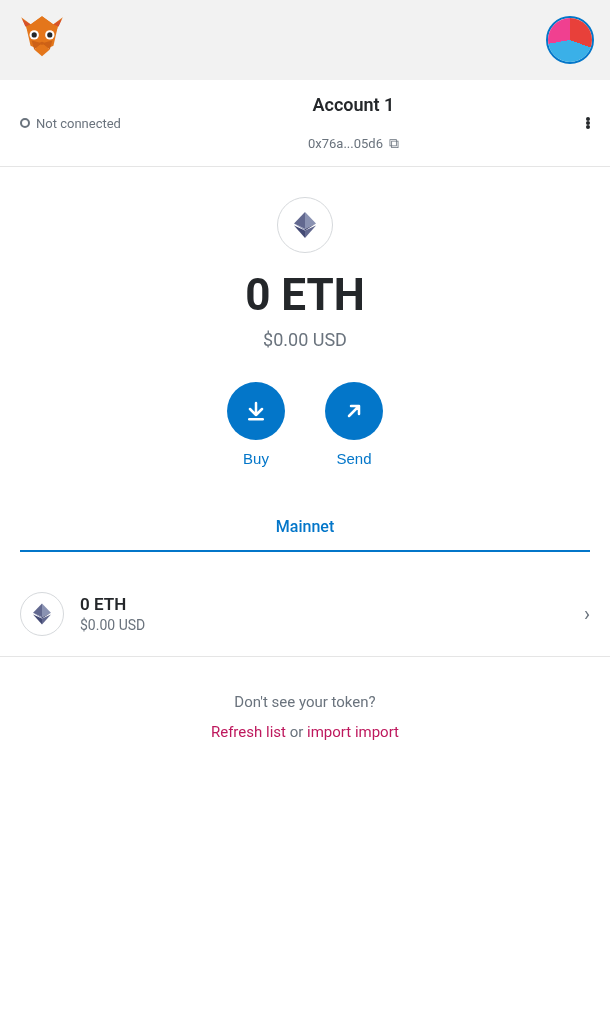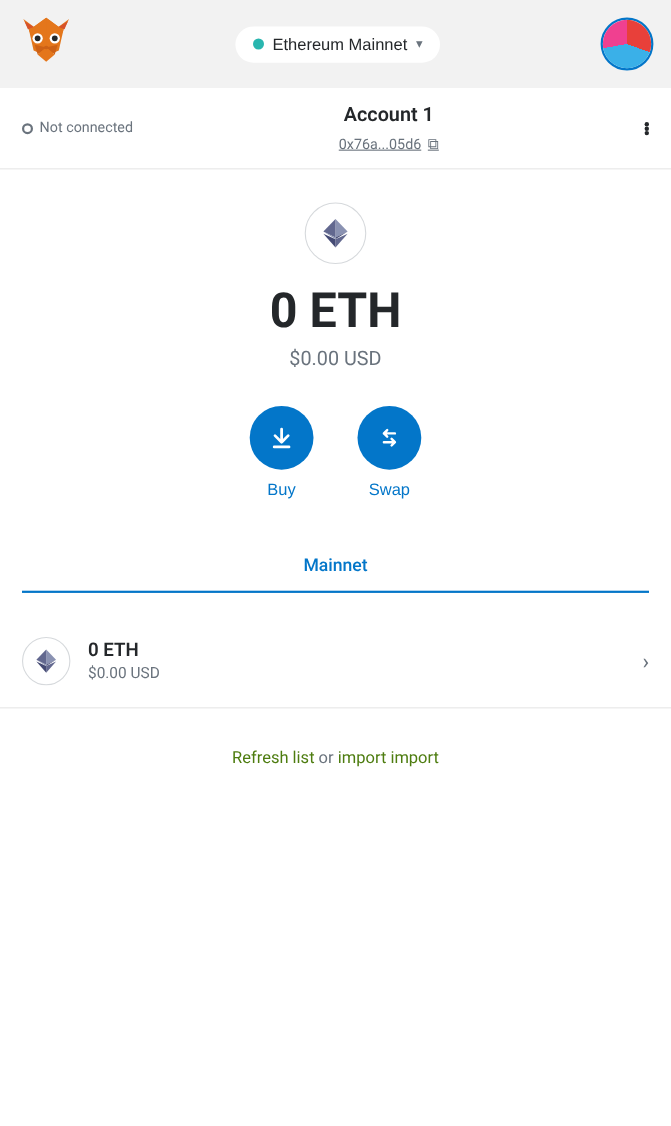--- a/index.html
+++ b/index.html
@@ -81,34 +81,33 @@
     .not-connected-dot {
       width: 10px;
       height: 10px;
       border-radius: 50%;
       border: 2px solid #6a737d;
     }
     .account-center {
       display: flex;
       flex-direction: column;
       align-items: center;
-      gap: 8px;
+      gap: 20px;
     }
     .account-name {
       font-size: 18px;
       font-weight: 600;
       color: #24272a;
     }
     .account-address {
       display: flex;
       align-items: center;
       gap: 6px;
       font-size: 13px;
       color: #6a737d;
-      text-decoration: underline;
     }
     .copy-icon {
       cursor: pointer;
       font-size: 14px;
       color: #6a737d;
     }
     .more-dot {
       width: 4px;
       height: 4px;
       background: #24272a;
@@ -244,21 +243,21 @@
 
     
     .token-hint {
       text-align: center;
       padding: 30px 20px 20px;
       font-size: 15px;
       color: #6a737d;
       line-height: 2;
     }
     .token-hint a {
-      color: #4d7c0f;
+      color: #be185d;
       text-decoration: none;
       cursor: pointer;
     }
   </style>
 </head>
 <body>
 
 <header class="header">
 
   <div>
@@ -280,25 +279,20 @@
 
       <ellipse cx="35" cy="44" rx="9" ry="9" fill="#fff"></ellipse>
       <ellipse cx="65" cy="44" rx="9" ry="9" fill="#fff"></ellipse>
       <ellipse cx="35" cy="44" rx="5" ry="5" fill="#24272a"></ellipse>
       <ellipse cx="65" cy="44" rx="5" ry="5" fill="#24272a"></ellipse>
 
       <ellipse cx="50" cy="60" rx="4" ry="3" fill="#cd6116"></ellipse>
     </svg>
   </div>
 
-  <button class="network-pill">
-    <div class="network-dot"></div>
-    <span>Ethereum Mainnet</span>
-    <span class="chevron-down">▾</span>
-  </button>
 
   <div class="avatar-circle">
     <div class="avatar-inner"></div>
   </div>
 </header>
 
 <div class="account-bar">
   <div class="not-connected">
     <div class="not-connected-dot"></div>
     <span>Not connected</span>
@@ -339,30 +333,29 @@
     <button class="action-btn">
       <div class="action-icon">
         <svg width="24" height="24" viewBox="0 0 24 24" fill="white">
           <path d="M12 4v12M6 10l6 6 6-6" stroke="white" stroke-width="2.5" stroke-linecap="round" stroke-linejoin="round" fill="none"></path>
           <rect x="4" y="19" width="16" height="2.5" rx="1.25" fill="white"></rect>
         </svg>
       </div>
       <span class="action-label">Buy</span>
     </button>
 
-
     <button class="action-btn">
       <div class="action-icon">
         <svg width="24" height="24" viewBox="0 0 24 24" fill="none">
-          <path d="M7 16H17M17 16L14 13M17 16L14 19" stroke="white" stroke-width="2.2" stroke-linecap="round" stroke-linejoin="round"></path>
-          <path d="M17 8H7M7 8L10 5M7 8L10 11" stroke="white" stroke-width="2.2" stroke-linecap="round" stroke-linejoin="round"></path>
+          <path d="M7 17L17 7M17 7H9M17 7V15" stroke="white" stroke-width="2.5" stroke-linecap="round" stroke-linejoin="round"></path>
         </svg>
       </div>
-      <span class="action-label">Swap</span>
+      <span class="action-label">Send</span>
     </button>
+
   </div>
 
   <div class="tabs" style="width:100%">
     <div class="tab active">Mainnet</div>
   </div>
 </div>
 
 <div class="assets-list">
   <div class="asset-item">
     <div class="asset-icon">
@@ -377,16 +370,17 @@
     </div>
     <div class="asset-info">
       <div class="asset-amount">0 ETH</div>
       <div class="asset-usd">$0.00 USD</div>
     </div>
     <span class="asset-chevron">›</span>
   </div>
 </div>
 
 <div class="token-hint">
+  <div>Don't see your token?</div>
   <div>
     <a>Refresh list</a><span> or </span><a>import import</a>
   </div>
 </div>
 
 </body></html>

